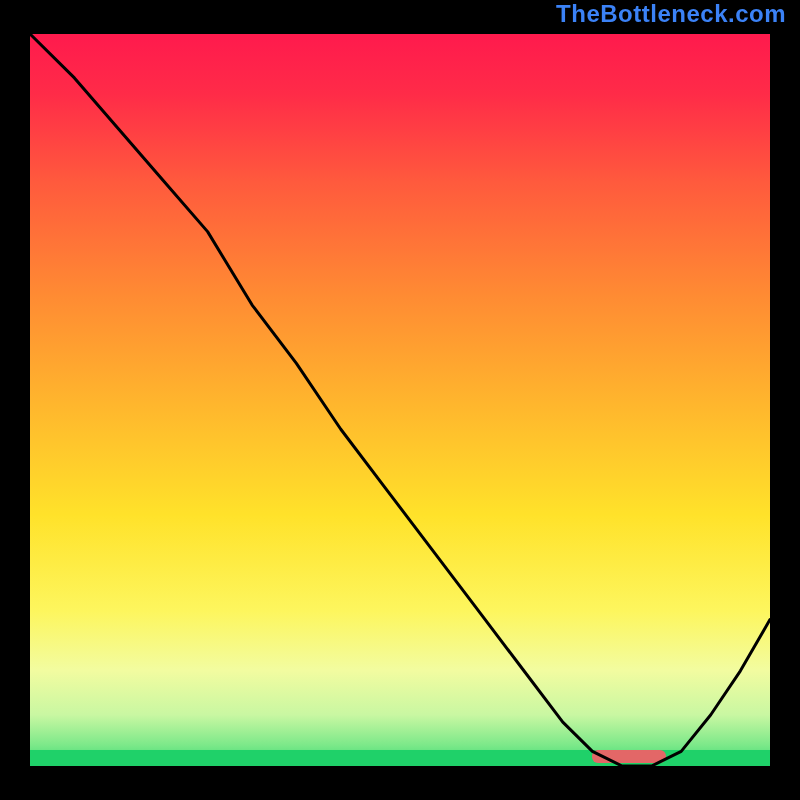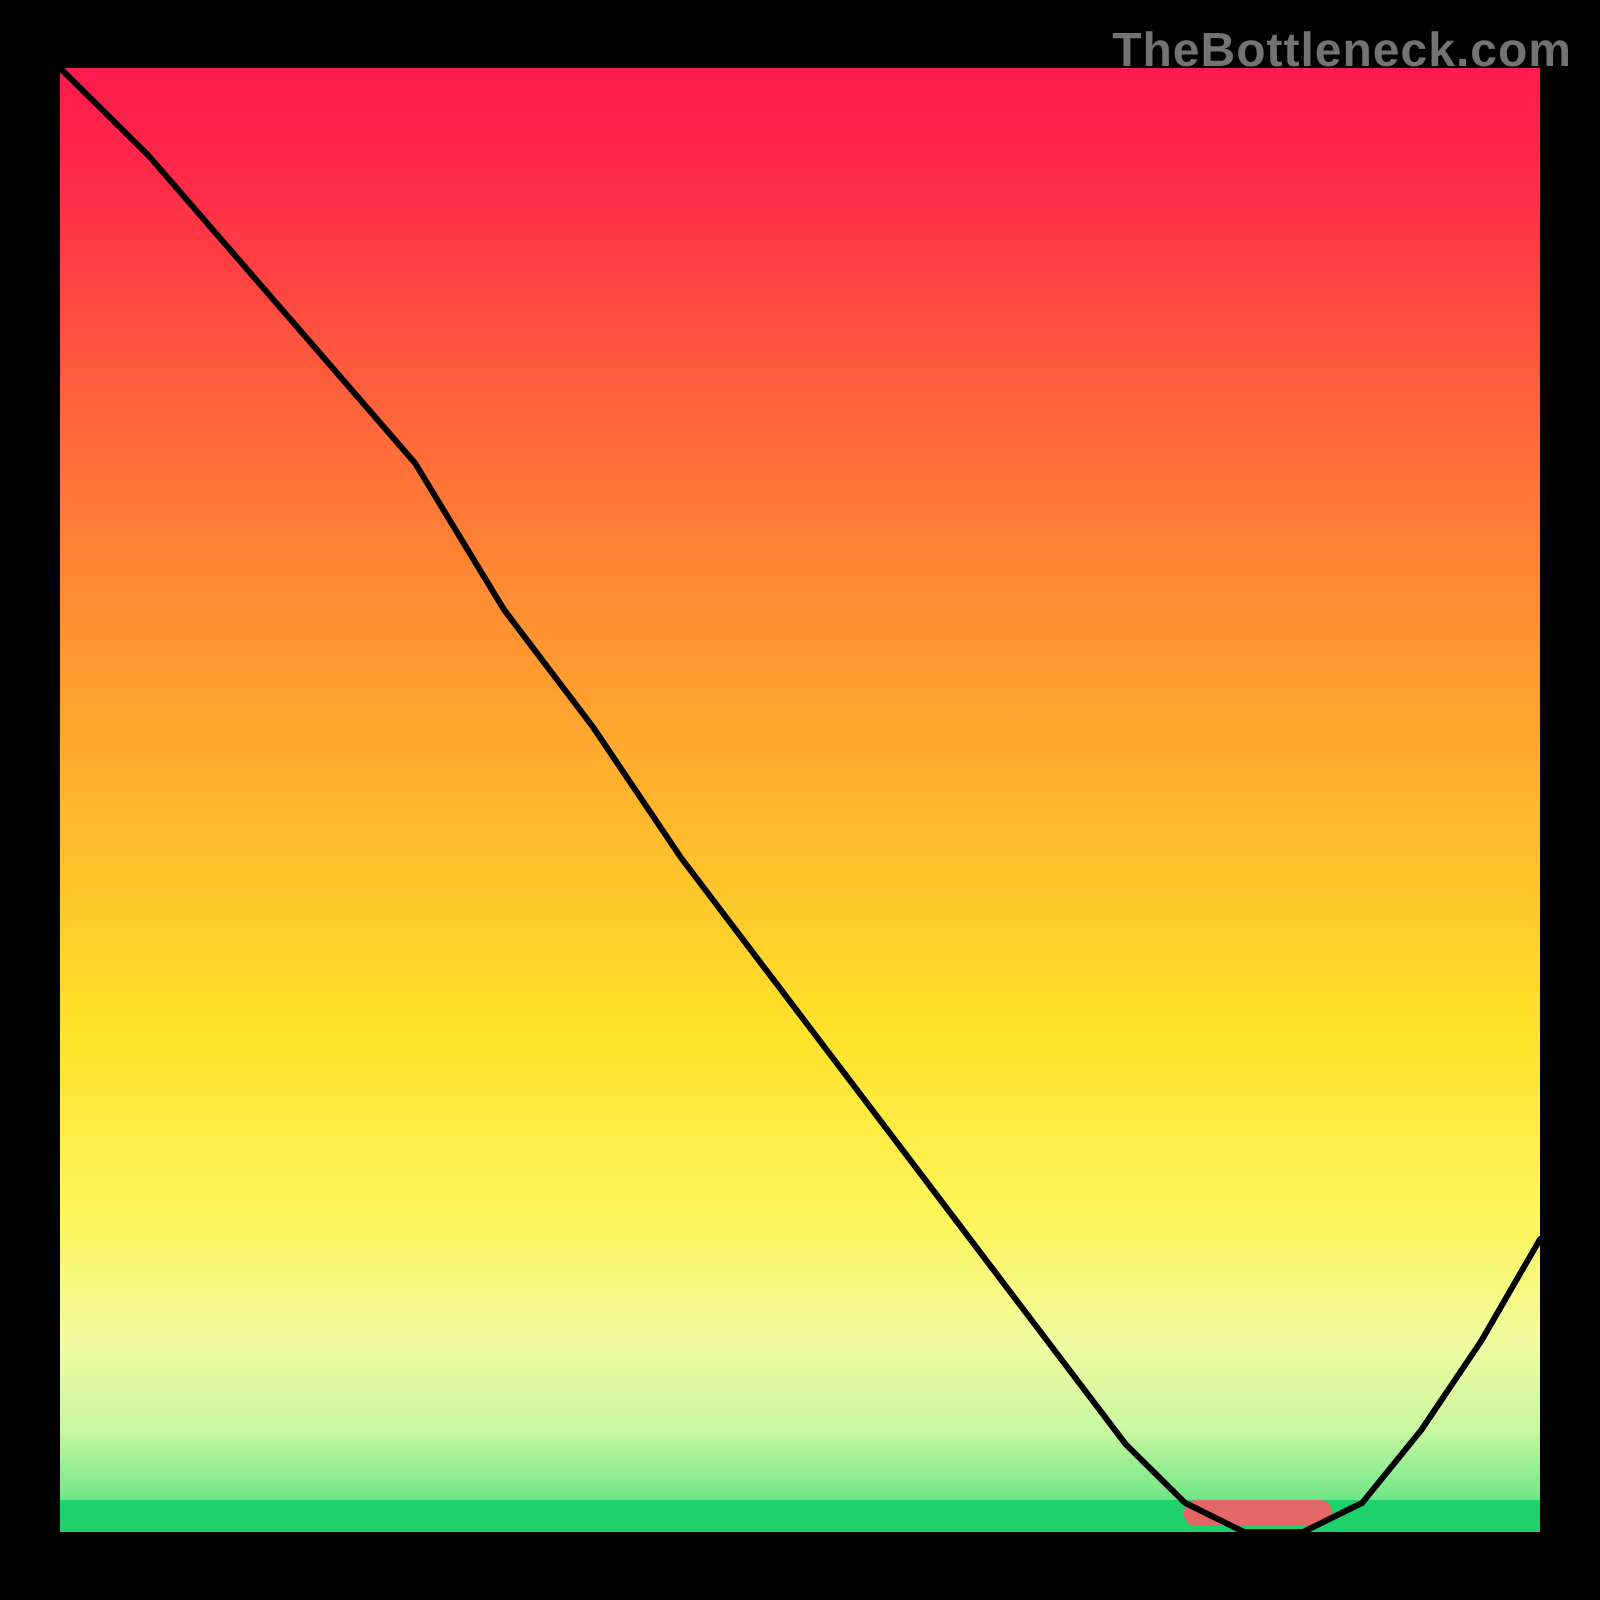--- a/index.html
+++ b/index.html
@@ -14,23 +14,23 @@
 
   .stage {
     position: relative;
     width: 800px;
     height: 800px;
     background: #000000;
   }
 
   .watermark {
     position: absolute;
-    top: 12px;
+    top: 0;
     right: 14px;
-    color: #737373;
+    color: #3b82f6;
     font-size: 24px;
     font-weight: 600;
     letter-spacing: 0.5px;
     user-select: none;
   }
 
   .plot-frame {
     position: absolute;
     box-sizing: border-box;
     

